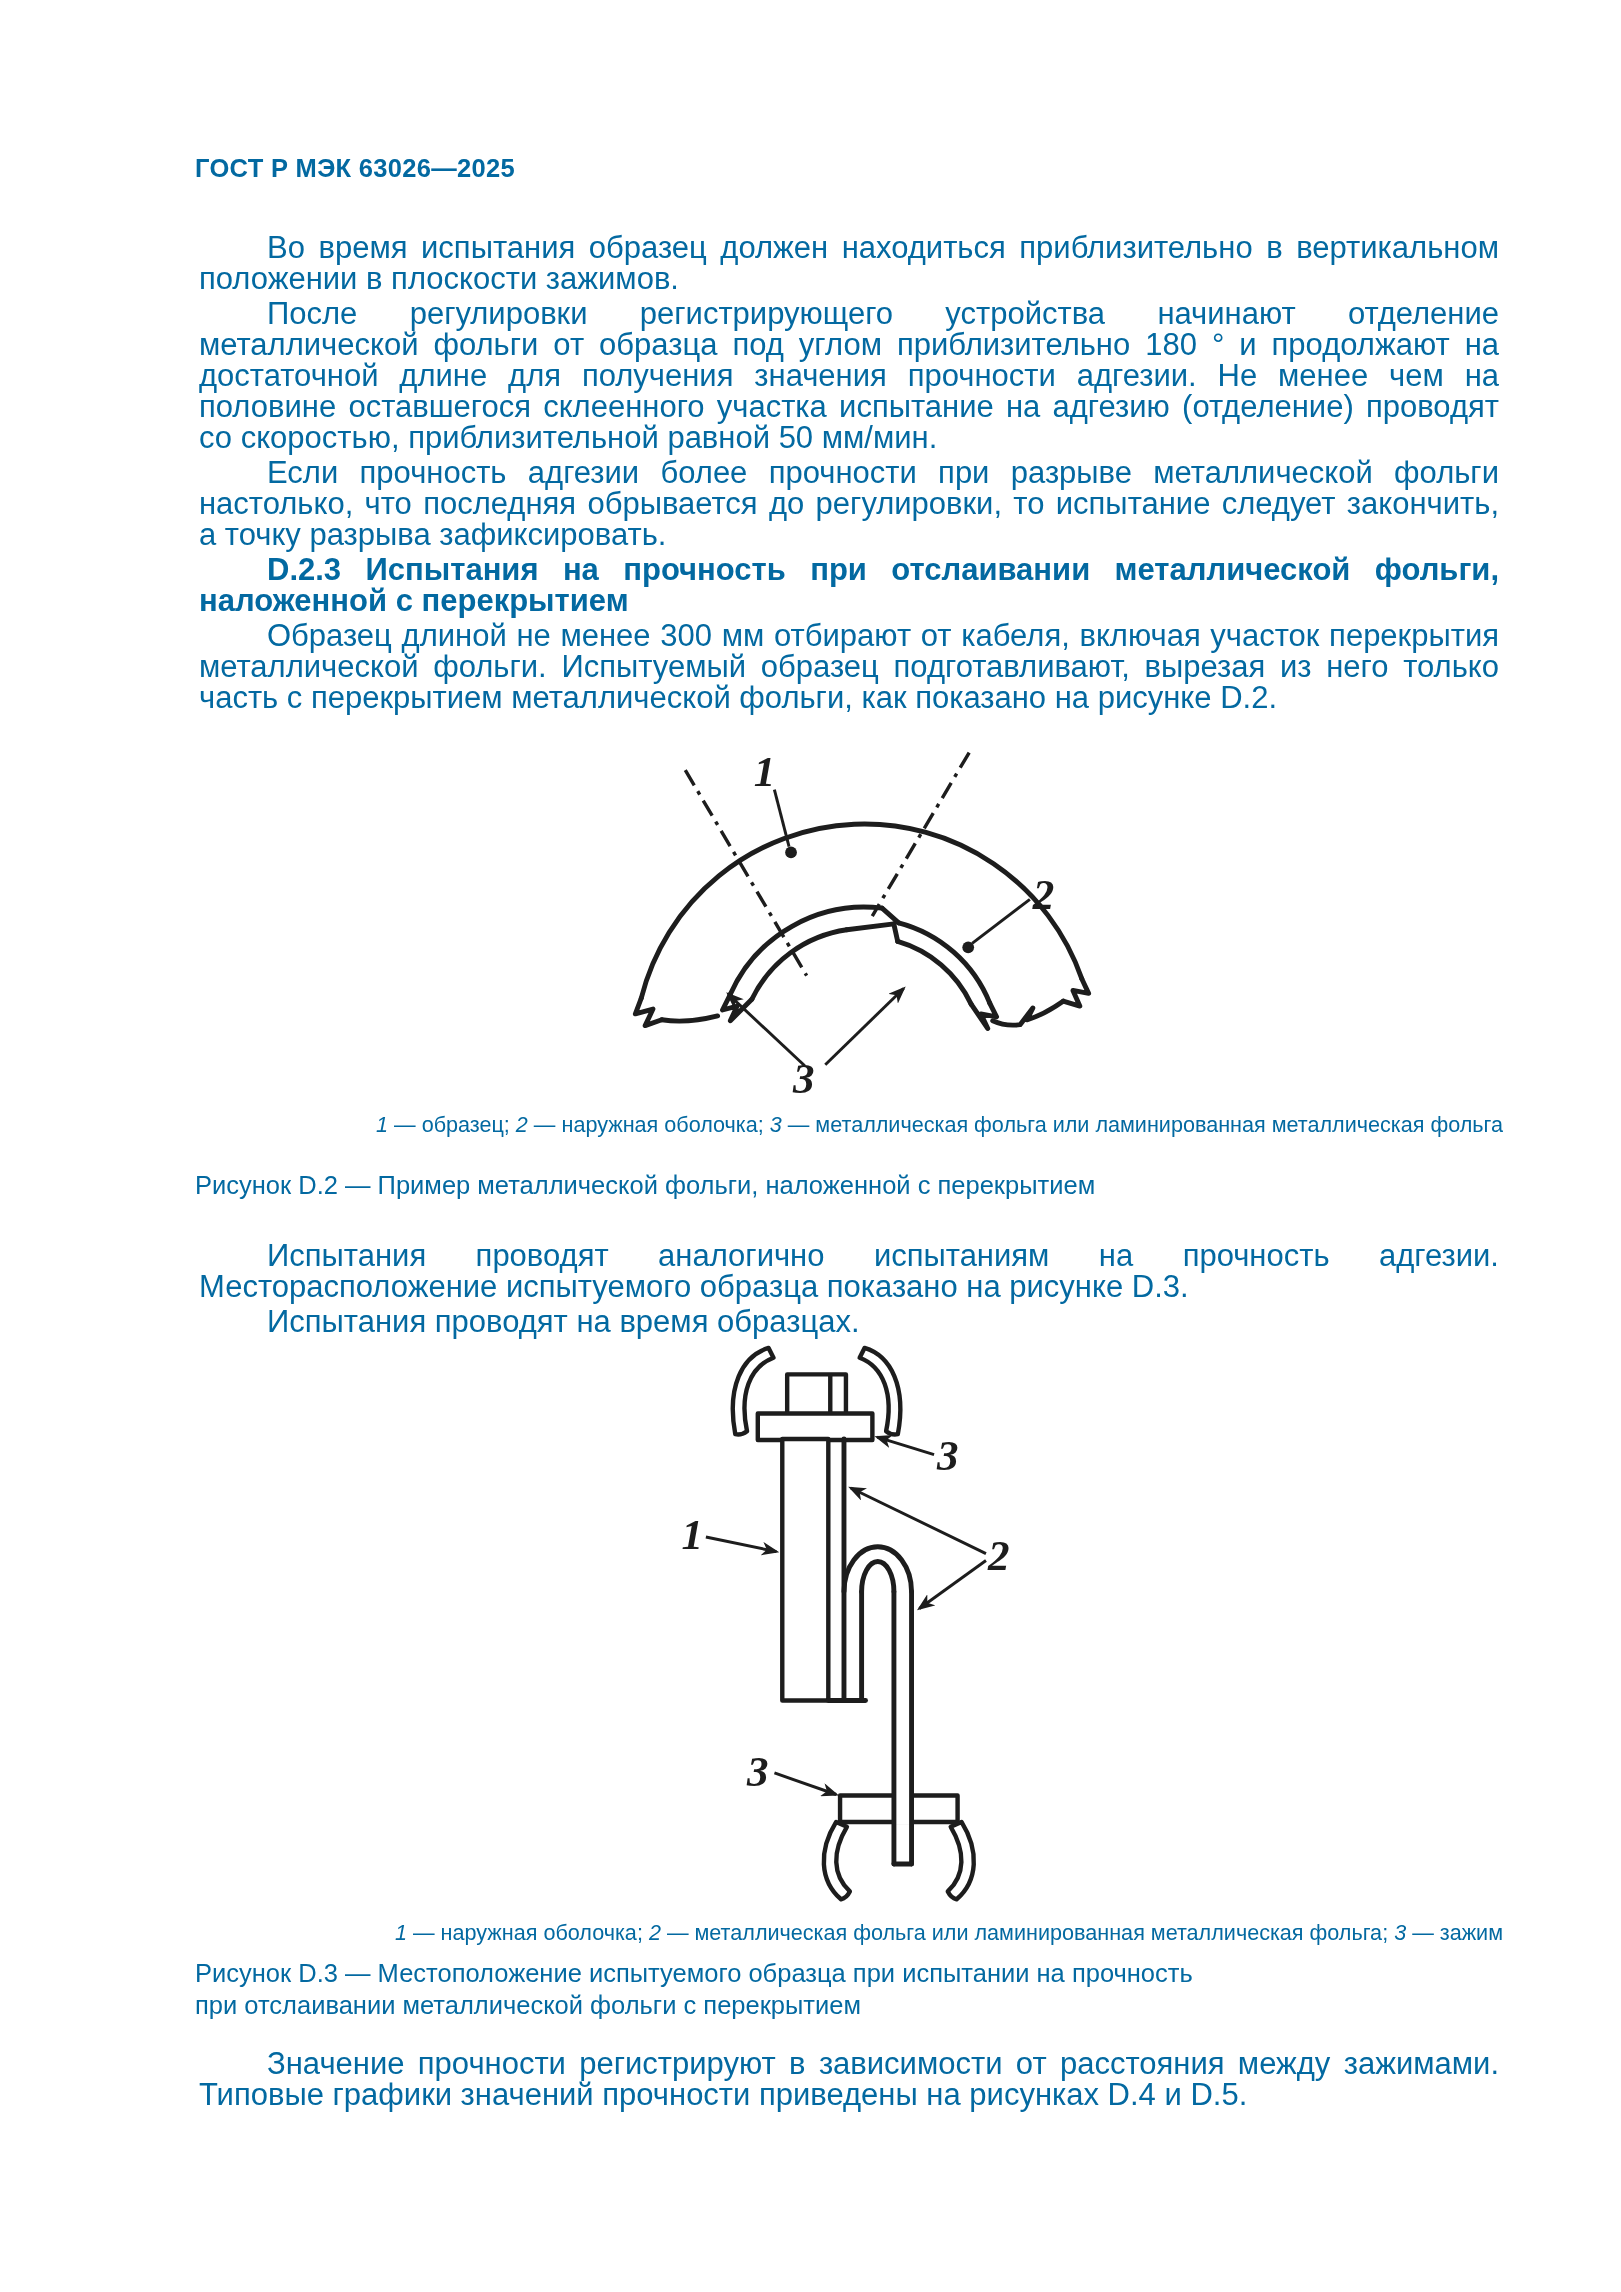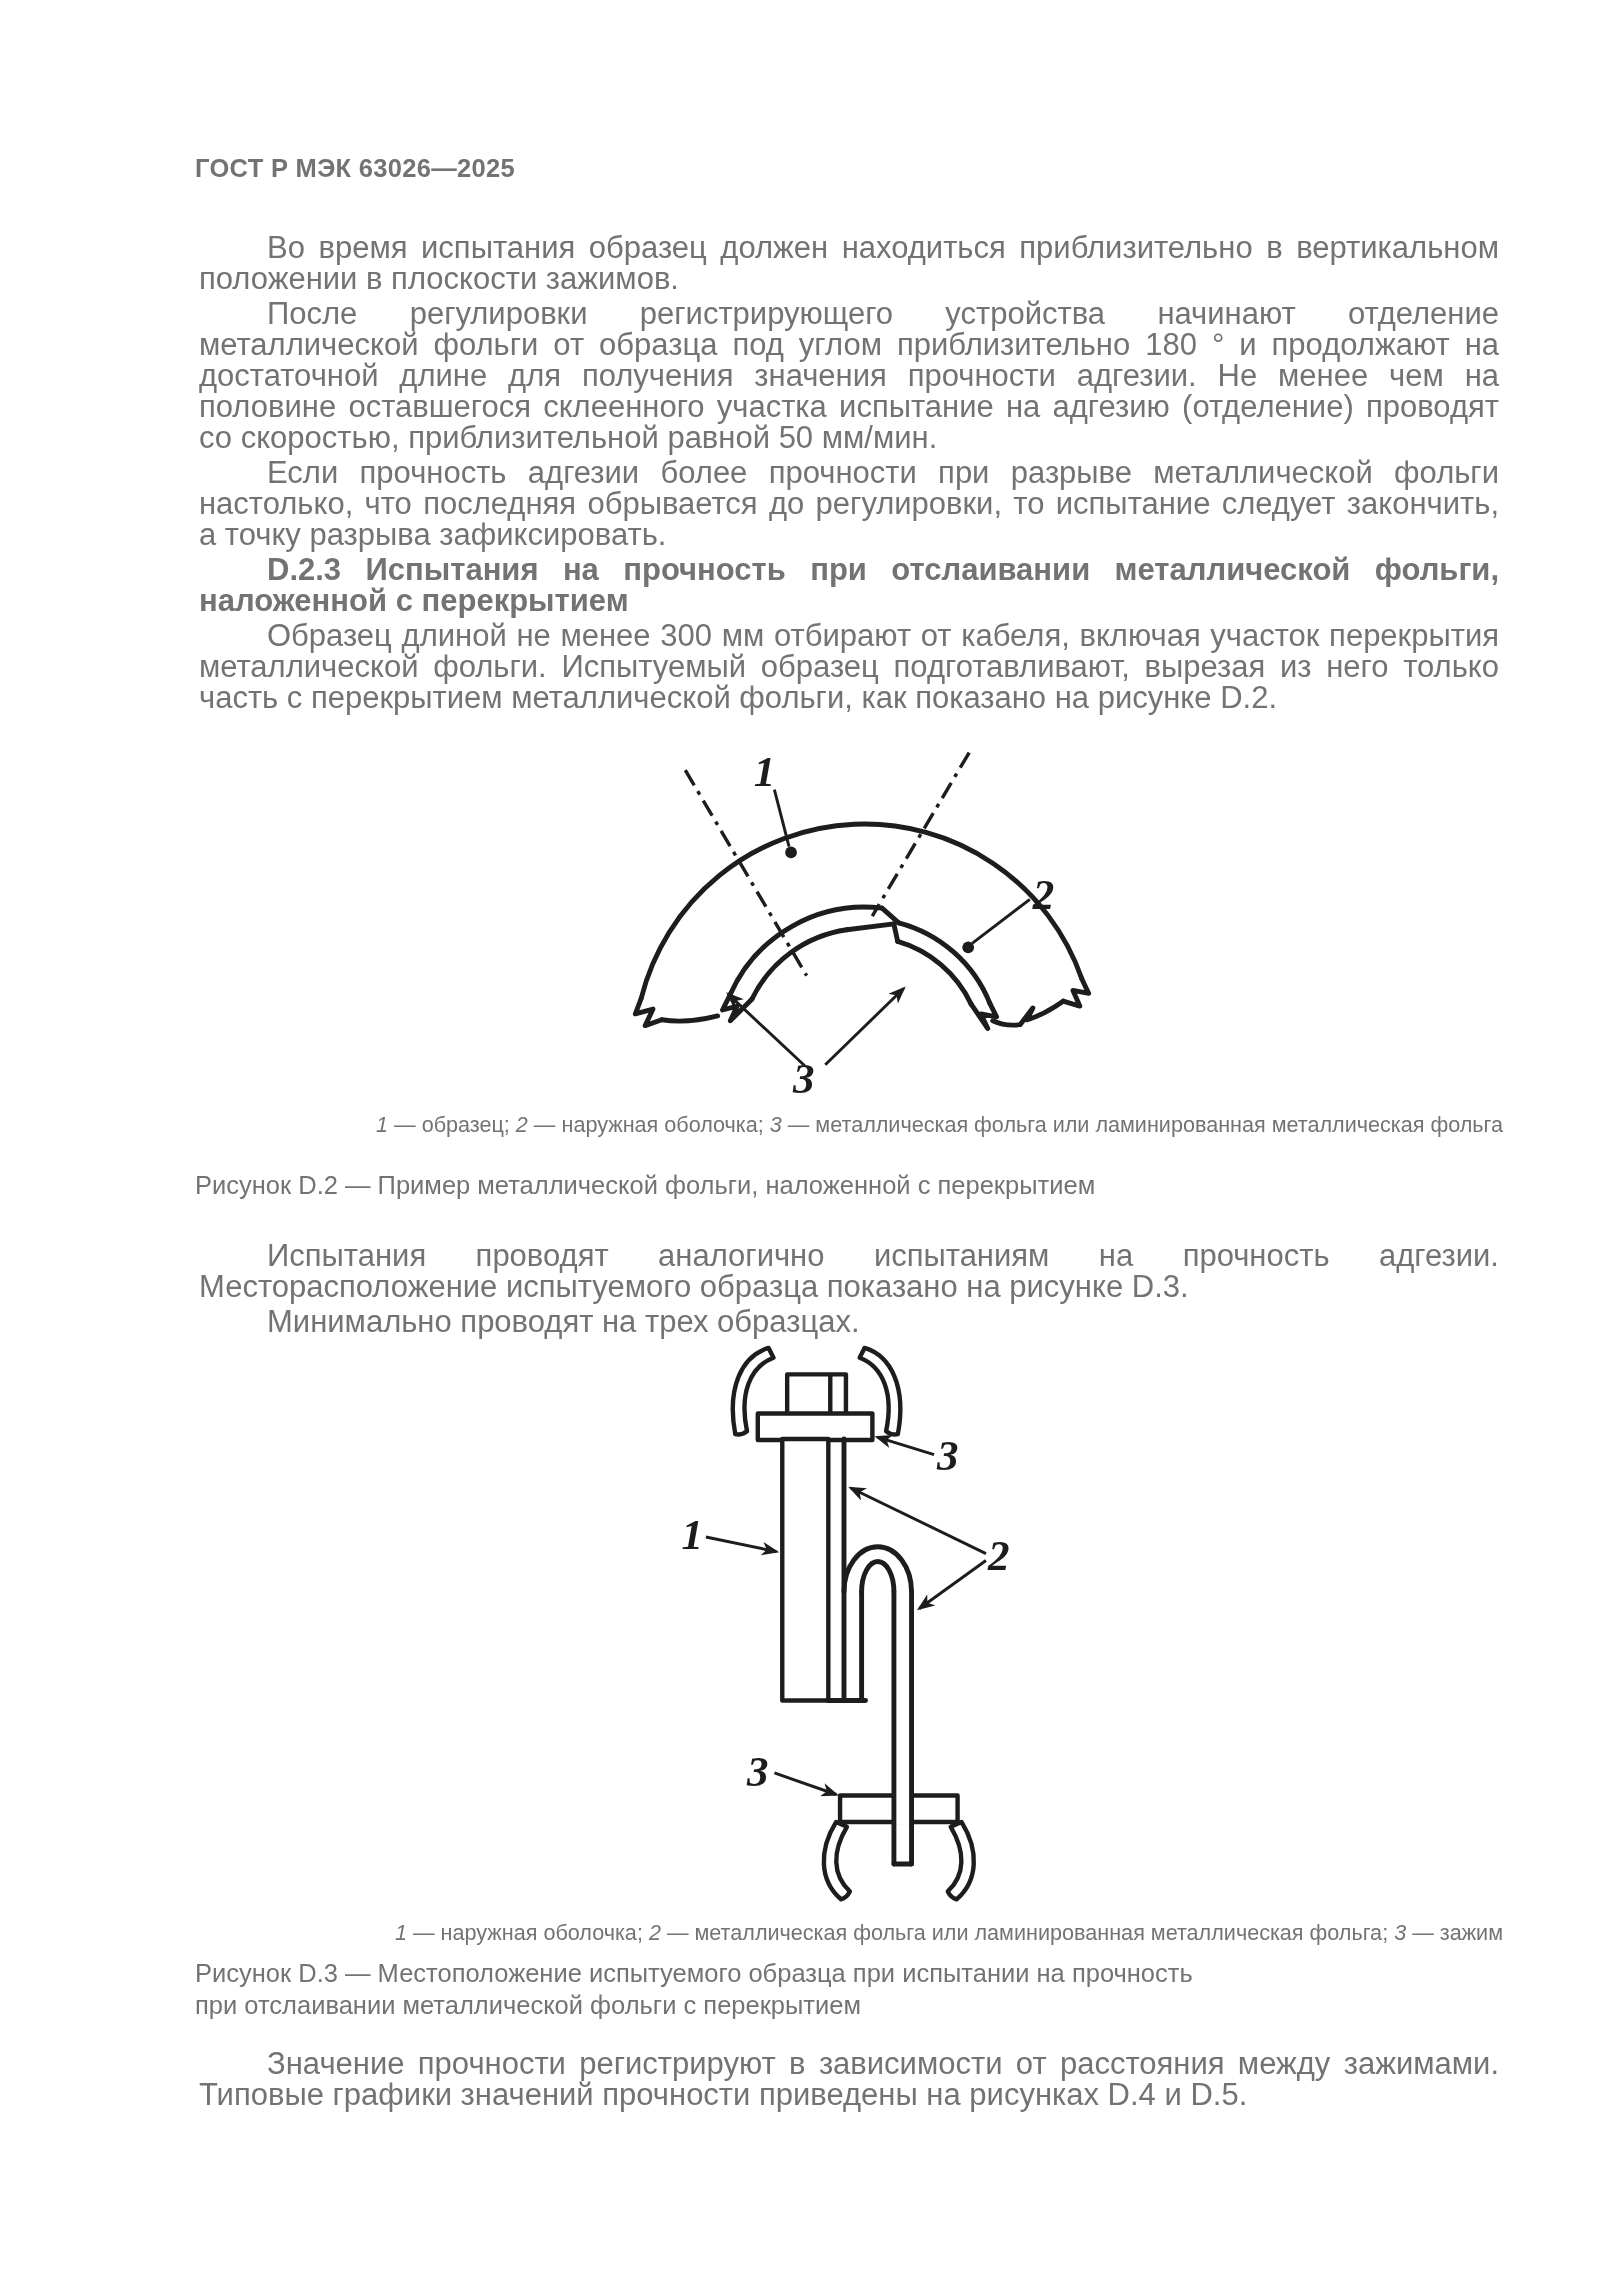--- a/index.html
+++ b/index.html
@@ -1,20 +1,20 @@
 <!DOCTYPE html>
 <html lang="ru"><head>
 <meta charset="utf-8">
 <style>
   html,body{margin:0;padding:0;background:#ffffff;}
   .page{
     position:relative;
     width:1621px;height:2293px;
     background:#ffffff;
-    color:#737373;
+    color:#0369a1;
     font-family:"Liberation Sans", sans-serif;
     overflow:hidden;
   }
   .content{position:absolute;left:195px;top:153px;width:1308px;}
   .hdr{font-weight:bold;font-size:25.5px;line-height:31px;letter-spacing:0.3px;}
   p.body{font-size:31px;line-height:31px;text-align:justify;text-indent:68px;margin:4px;}
   p.body.bold{font-weight:bold;}
   svg.fig{display:block;}
   .legend{font-size:21.6px;line-height:26.5px;text-align:right;margin:0;}
   .legend .lnum{font-style:italic;}
@@ -83,21 +83,21 @@
         <text class="figlabel" x="210" y="370">3</text>
       </g>
     </svg>
 
     <p class="legend" style="margin-top:9.8px">
       <span class="lnum">1</span><span> — </span><span>образец</span><span>; </span><span class="lnum">2</span><span> — </span><span>наружная оболочка</span><span>; </span><span class="lnum">3</span><span> — </span><span>металлическая фольга или ламинированная металлическая фольга</span>
     </p>
     <p class="caption" style="margin-top:30px">Рисунок D.2 — Пример металлической фольги, наложенной с перекрытием</p>
 
     <p class="body" style="margin-top:39px">Испытания проводят аналогично испытаниям на прочность адгезии. Месторасположение испытуемого образца показано на рисунке D.3.</p>
-    <p class="body">Минимально проводят на трех образцах.</p>
+    <p class="body">Испытания проводят на время образцах.</p>
 
     <svg class="fig" width="412" height="568" viewBox="0 0 420 580" style="margin-top:7.8px;margin-left:442px;">
       <defs>
         <marker id="arw3" markerUnits="userSpaceOnUse" markerWidth="18" markerHeight="14" refX="15" refY="7" orient="auto">
           <path d="M0,0 L18,7 L0,14 L5,7 Z" fill="#1d1d1d"></path>
         </marker>
       </defs>
       <g>
         <path class="shape" d="M 153 30 H 213 V 72 H 153 Z"></path>
         <path class="ln4" d="M 197 30 V 70"></path>

